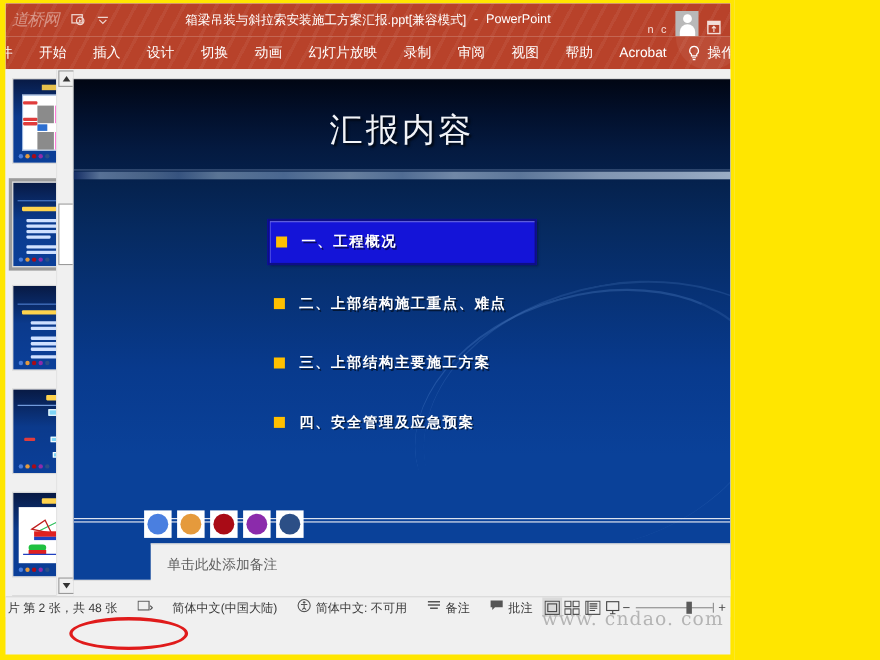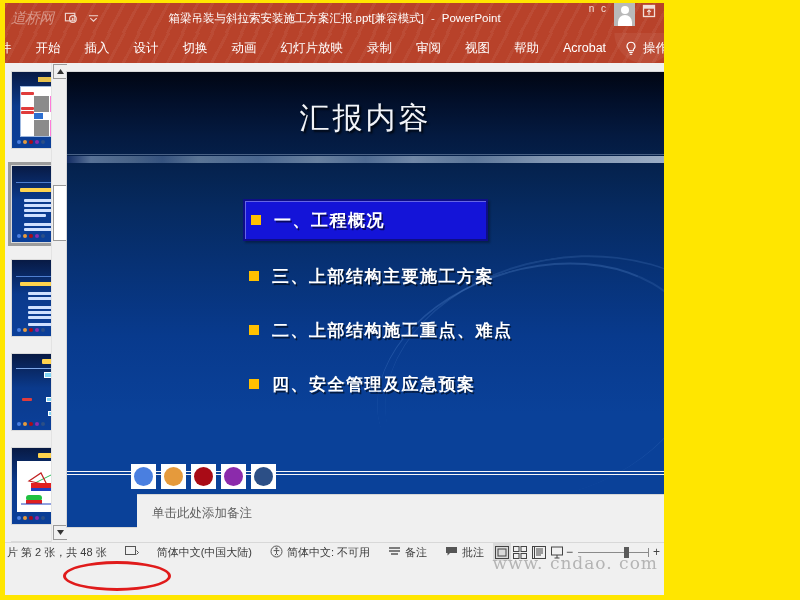--- a/index.html
+++ b/index.html
@@ -49,21 +49,21 @@
   .qat { display: flex; align-items: center; gap: 9px; margin-left: 11px; }
   .qat-ico { color: #f4e3de; opacity: .92; line-height: 1; display: flex; }
   .title-center {
     position: absolute; left: 0; right: 0; top: 0; height: 30px;
     display: flex; align-items: center; justify-content: center;
     font-size: 11.5px; color: #fff; white-space: nowrap; z-index: 2;
   }
   .title-center .sep { margin: 0 7px; opacity: .85; }
   .title-right {
     position: absolute; right: 4px; top: 0; height: 30px;
-    display: flex; align-items: flex-start; gap: 6px; z-index: 3;
+    display: flex; align-items: flex-end; gap: 6px; z-index: 3;
   }
   .acct-name { font-size: 10px; color: #f6ded8; letter-spacing: 2px; }
   .avatar {
     width: 21px; height: 23px; background: #b9b9b9;
     position: relative; overflow: hidden;
   }
   .avatar::before {
     content:""; position:absolute; left:50%; top:3px; width:8px; height:8px;
     border-radius:50%; background:#fff; transform: translateX(-50%);
   }
@@ -210,21 +210,21 @@
     display: flex; align-items: center;
     padding: 0 0 0 182px;
     height: 44px; margin-bottom: 10px;
     position: relative;
   }
   .bullet-row .sq {
     width: 10px; height: 10px; background: #ffc000;
     flex: 0 0 auto; margin-right: 13px;
   }
   .bullet-row .txt {
-    font-size: 17px; color: #ffffff; font-weight: bold;
+    font-size: 13px; color: #ffffff; font-weight: bold;
     font-family: "DejaVu Sans", "Liberation Sans", sans-serif;
     letter-spacing: 1.5px; white-space: nowrap;
     text-shadow: 1.5px 1.5px 0px rgba(0,0,0,0.55);
   }
   .bullet-row.active {
     left: 176px; width: 245px; padding: 0 0 0 6px;
     background: #1414d8;
     border: 2px solid #0e0e86;
     box-shadow: inset 1px 1px 0 rgba(255,255,255,0.35), 2px 2px 2px rgba(0,0,0,0.3);
     height: 42px; margin-bottom: 13px;
@@ -511,25 +511,25 @@
         <div class="slide-title">汇报内容</div>
         <div class="title-band"></div>
 
         <div class="bullets">
           <div class="bullet-row active">
             <span class="sq"></span>
             <span class="txt">一、工程概况</span>
           </div>
           <div class="bullet-row">
             <span class="sq"></span>
-            <span class="txt">三、上部结构主要施工方案</span>
+            <span class="txt">二、上部结构施工重点、难点</span>
           </div>
           <div class="bullet-row">
             <span class="sq"></span>
-            <span class="txt">二、上部结构施工重点、难点</span>
+            <span class="txt">三、上部结构主要施工方案</span>
           </div>
           <div class="bullet-row">
             <span class="sq"></span>
             <span class="txt">四、安全管理及应急预案</span>
           </div>
         </div>
 
         <div class="deco-line"></div>
         <div class="deco-circles">
           <span class="dc">

